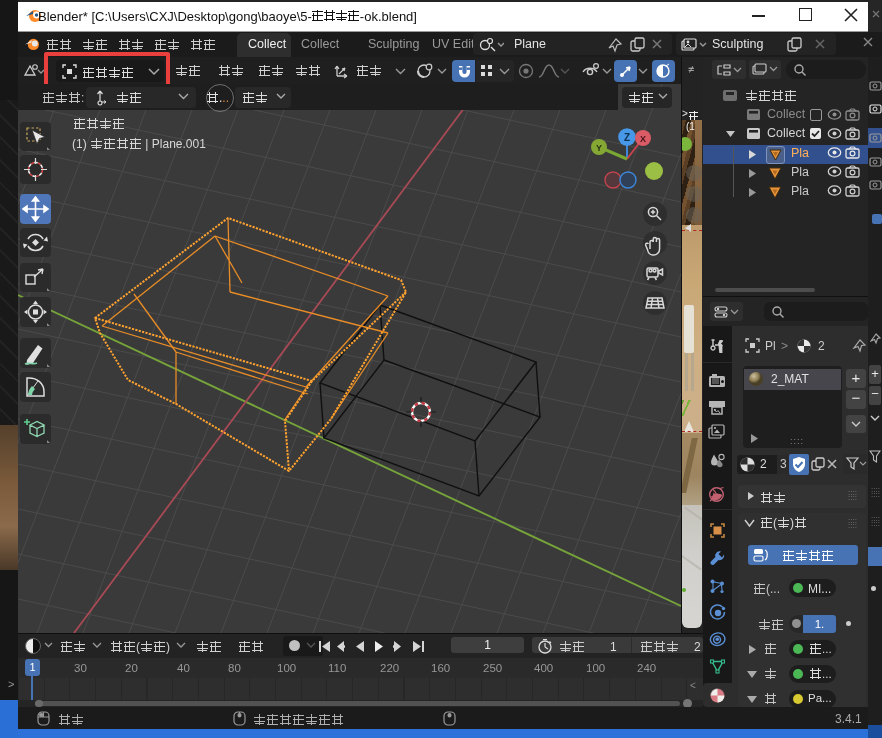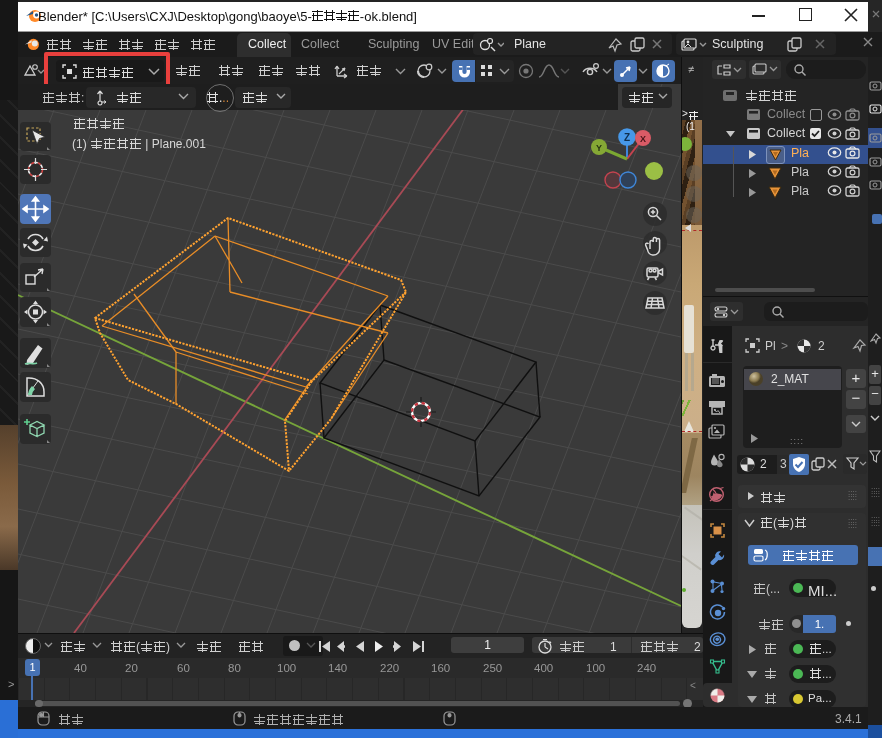--- a/index.html
+++ b/index.html
@@ -865,21 +865,21 @@
           <rect x="1" y="2" width="9" height="5" rx="1.5" fill="#fff"></rect>
           <rect x="1" y="9" width="9" height="5" rx="1.5" fill="none" stroke="#fff" stroke-width="1.1"></rect>
           <path d="M12 3 c3 1 3 8 0 10" stroke="#fff" stroke-width="1.2" fill="none"></path>
         </svg>
       </div>
 <div class="ab txt" style="left:782px;top:549px;color:#fff;"><span class="h"></span><span class="h c"></span><span class="h b"></span><span class="h"></span></div>
 
 <div class="ab txt" style="left:753px;top:582px;color:#c5c5c5;"><span class="h"></span>(...</div>
 <div class="ab" style="left:789px;top:579px;width:47px;height:18px;background:#1d1d1d;border-radius:9px;"></div>
 <div class="ab" style="left:793px;top:583px;width:10px;height:10px;background:#4bb855;border-radius:50%;"></div>
-<div class="ab" style="left:808px;top:582px;color:#ddd;font-size:15px;">MI...</div>
+<div class="ab" style="left:808px;top:582px;color:#ddd;font-size:12px;">MI...</div>
 
 <div class="ab txt" style="left:758px;top:618px;color:#c5c5c5;"><span class="h c"></span><span class="h"></span></div>
 <div class="ab" style="left:789px;top:615px;width:14px;height:18px;background:#282828;border-radius:9px 0 0 9px;"></div>
 <div class="ab" style="left:792px;top:619px;width:9px;height:9px;background:#909090;border-radius:50%;"></div>
 <div class="ab" style="left:803px;top:615px;width:33px;height:18px;background:#4772b3;border-radius:0 3px 3px 0;color:#fff;font-size:11.5px;text-align:center;line-height:18px;">1.</div>
 <div class="ab" style="left:846px;top:621px;width:5px;height:5px;background:#ccc;border-radius:50%;"></div>
 
 <div class="ab" style="left:748px;top:645px;">
         <svg width="9" height="10">
           <path d="M1 0 l7 4.5 L1 9 Z" fill="#aaa"></path>
@@ -962,26 +962,26 @@
       </div>
 <div class="ab txt" style="left:559px;top:640px;color:#cccccc;"><span class="h c"></span><span class="h"></span></div>
 <div class="ab" style="left:610px;top:640px;color:#ddd;font-size:12px;">1</div>
 <div class="ab txt" style="left:640px;top:640px;color:#cccccc;"><span class="h"></span><span class="h b"></span><span class="h c"></span></div>
 <div class="ab" style="left:694px;top:640px;color:#ddd;font-size:12px;">2</div>
 
 <div class="ab" style="left:18px;top:658px;width:685px;height:20px;background:#2a2a2a;"></div>
 <div class="ab" style="left:18px;top:678px;width:685px;height:22px;background:#2e2e2e;"></div>
 <div class="ab" style="left:18px;top:678px;width:685px;height:22px;background:repeating-linear-gradient(90deg,#272727 0 1px,rgba(0,0,0,0) 1px 25.7px);"></div>
 <div id="rulernums" style="position:absolute;left:0;top:662px;color:#989898;font-size:11.5px;">
-<span class="ab" style="left:74px;">40</span>
+<span class="ab" style="left:74px;">30</span>
         <span class="ab" style="left:125px;">20</span>
-        <span class="ab" style="left:177px;">60</span>
+        <span class="ab" style="left:177px;">40</span>
         <span class="ab" style="left:228px;">80</span>
         <span class="ab" style="left:277px;">100</span>
-        <span class="ab" style="left:328px;">140</span>
+        <span class="ab" style="left:328px;">110</span>
         <span class="ab" style="left:380px;">220</span>
         <span class="ab" style="left:431px;">160</span>
         <span class="ab" style="left:483px;">250</span>
         <span class="ab" style="left:534px;">400</span>
         <span class="ab" style="left:586px;">100</span>
         <span class="ab" style="left:637px;">240</span>
 </div>
 
 <div class="ab" style="left:25px;top:659px;width:15px;height:17px;background:#4772b3;border-radius:3px;color:#fff;font-size:11px;text-align:center;line-height:17px;">1</div>
 <div class="ab" style="left:31px;top:676px;width:2px;height:24px;background:#4772b3;"></div>

